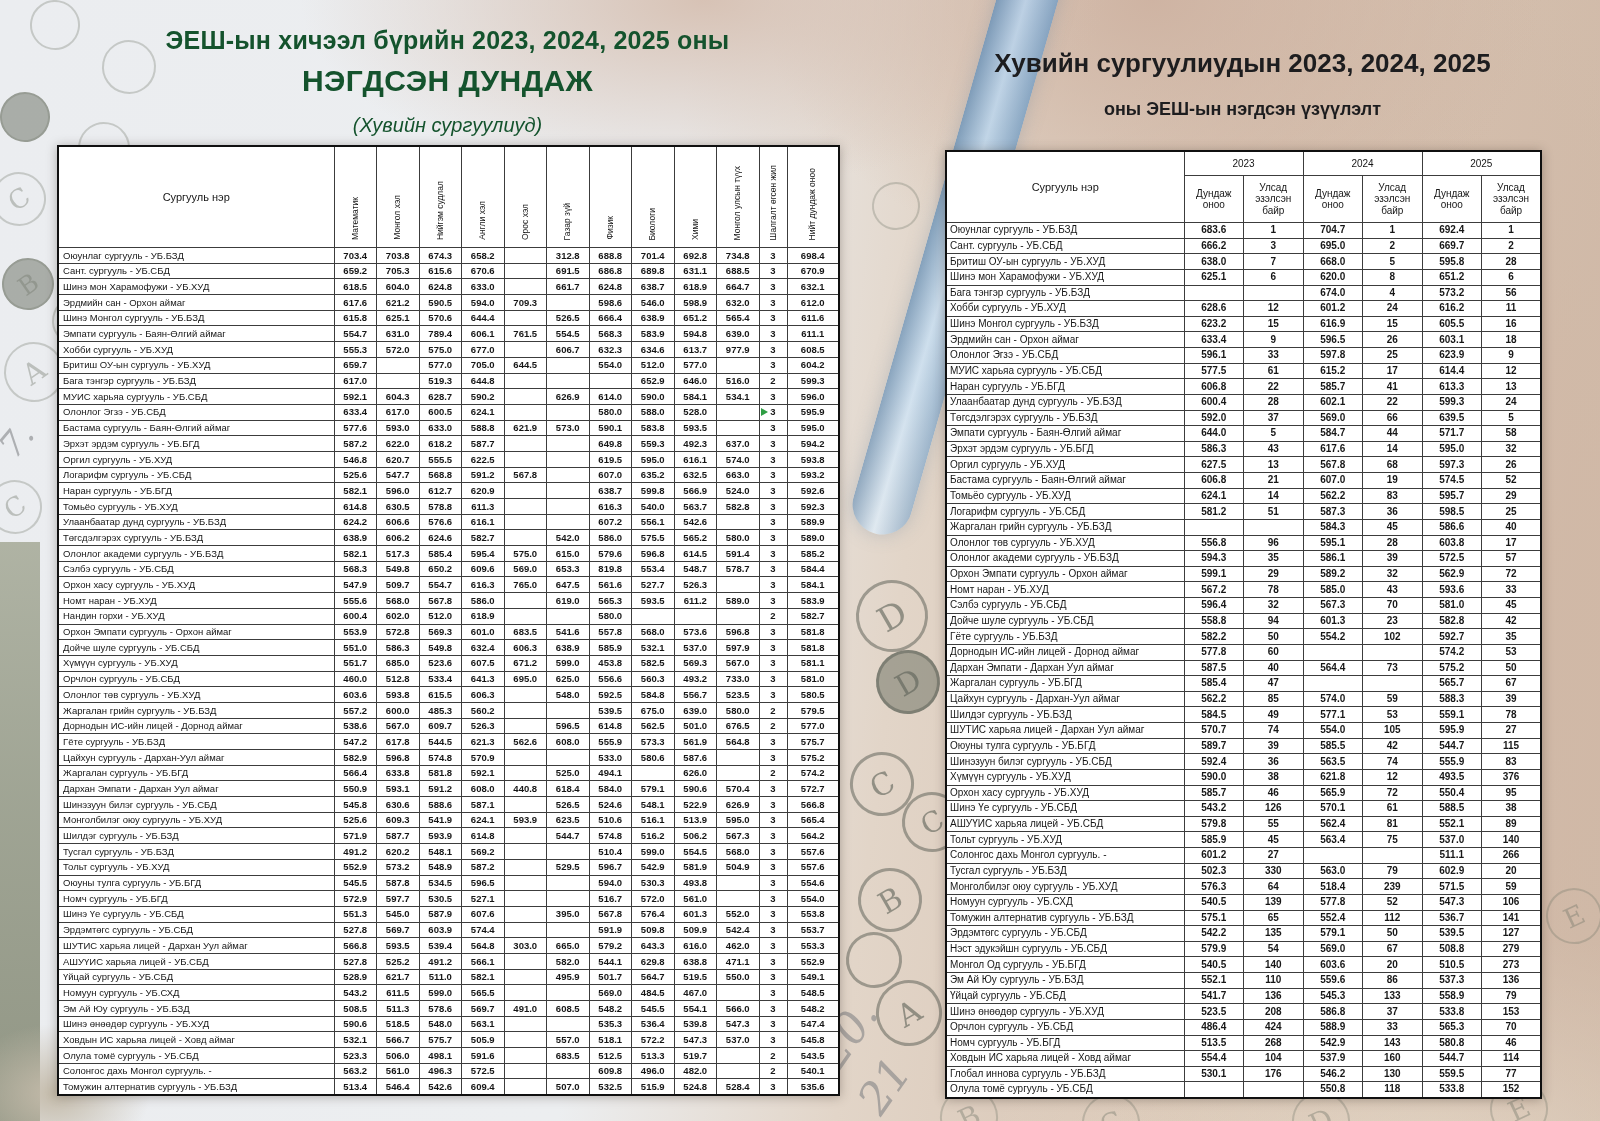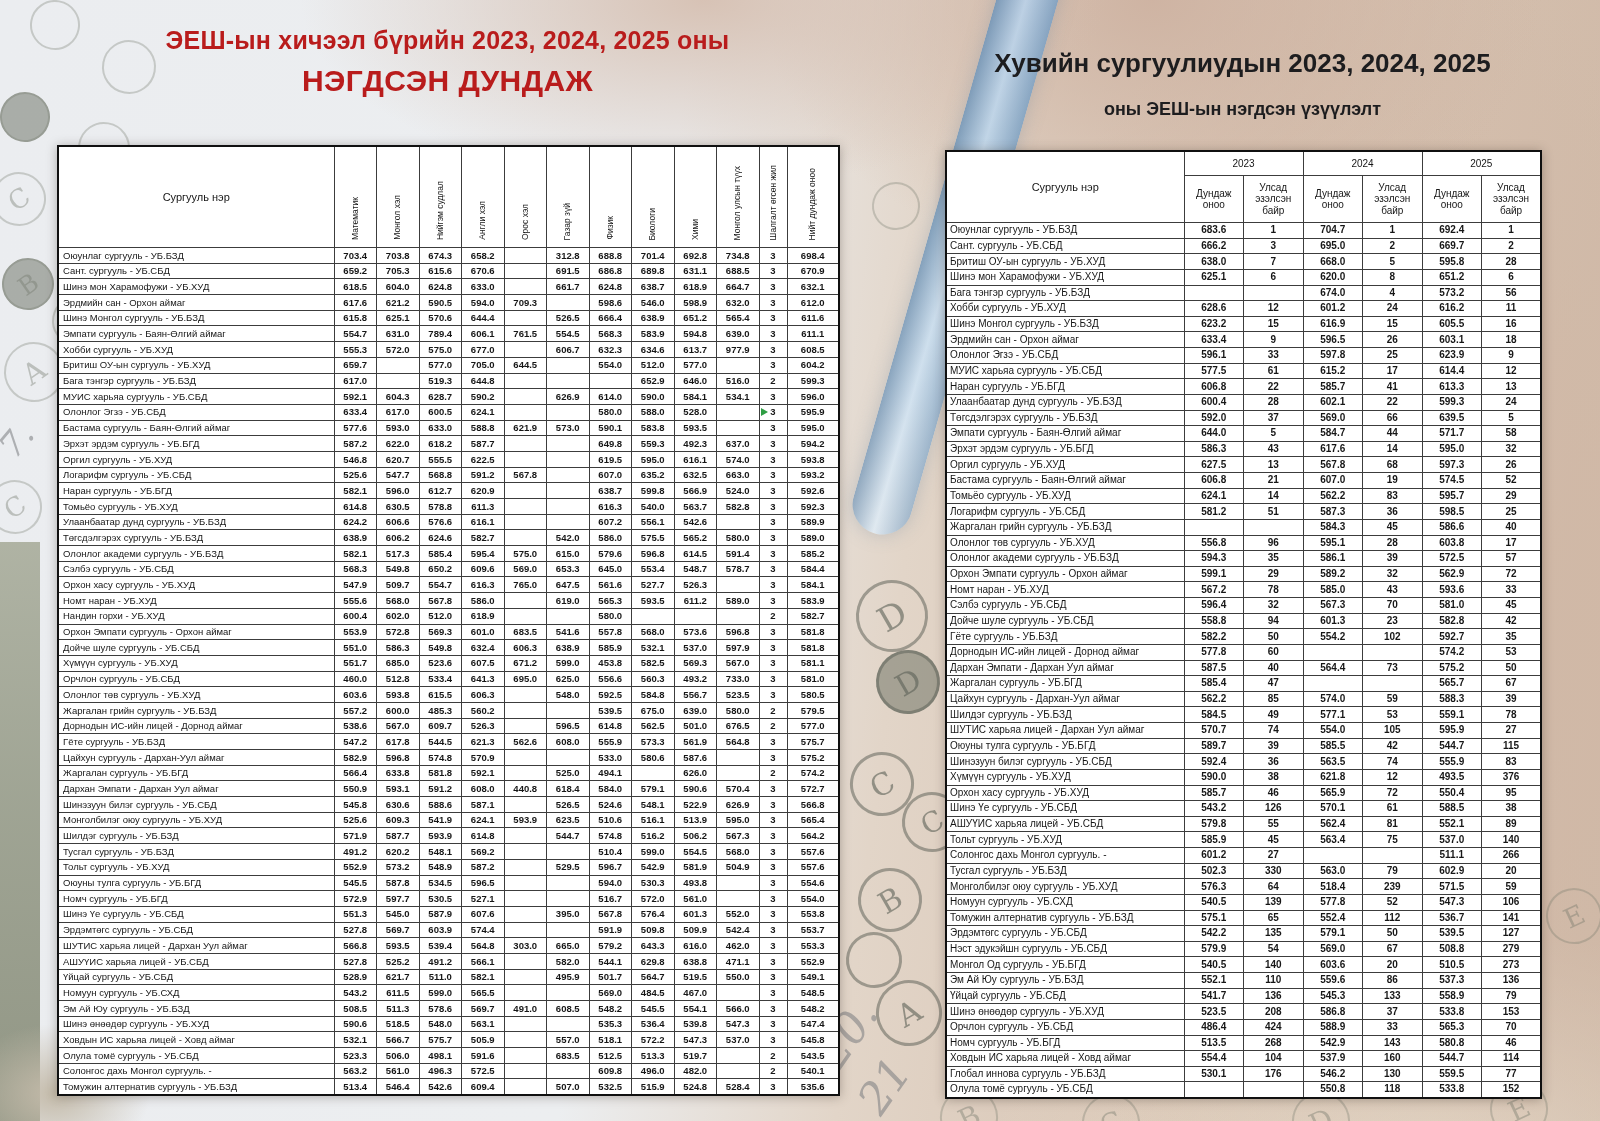--- a/index.html
+++ b/index.html
@@ -26,21 +26,21 @@
       linear-gradient(180deg,#9db9d6 0%,#a9c6de 40%,#bdd4e7 75%,#d3e0ea 100%);
     box-shadow:0 0 18px rgba(120,140,160,.35);}
   .bubble{position:absolute;border-radius:50%;display:flex;align-items:center;justify-content:center;
     font-family:"DejaVu Serif","Liberation Serif",serif;}
   .bubble.light{border:2px solid rgba(110,115,103,.30);color:rgba(110,115,103,.38);}
   .bubble.mid{border:3px solid rgba(92,96,86,.52);color:rgba(92,96,86,.60);}
   .bubble.filled{background:rgba(104,109,95,.50);}
   .handwriting{position:absolute;color:rgba(122,124,128,.55);
     font-family:"DejaVu Serif","Liberation Serif",serif;font-style:italic;}
   
-  .left-titles{position:absolute;left:57px;top:26px;width:781px;text-align:center;color:#b91c1c;z-index:3;}
+  .left-titles{position:absolute;left:57px;top:26px;width:781px;text-align:center;color:#14532d;z-index:3;}
   .left-titles .t1{font-size:25px;font-weight:600;letter-spacing:.2px;}
   .left-titles .t2{font-size:30px;font-weight:800;margin-top:9px;letter-spacing:.4px;}
   .left-titles .t3{font-size:20px;font-weight:500;font-style:italic;margin-top:16px;}
   .right-titles{position:absolute;left:945px;top:48px;width:595px;text-align:center;color:#1d1d1f;z-index:3;}
   .right-titles .t1{font-size:26px;font-weight:600;}
   .right-titles .t2{font-size:18px;font-weight:600;margin-top:20px;}
   .right-titles .t2 b{font-weight:800;}
   
   table{border-collapse:collapse;background:#fff;table-layout:fixed;
     box-shadow:0 1px 10px rgba(60,50,40,.35);}
@@ -152,20 +152,21 @@
       </div>
       <div class="handwriting" style="left: 0px; top: 420px; font-size: 34px; transform: rotate(-50deg);">7.</div>
       <div class="handwriting" style="left: 812px; top: 1008px; font-size: 44px; transform: rotate(-55deg);">20.</div>
       <div class="handwriting" style="left: 856px; top: 1060px; font-size: 44px; transform: rotate(-55deg);">21</div>
     </div>
 </div>
 
 <div class="left-titles">
   <div class="t1">ЭЕШ-ын хичээл бүрийн 2023, 2024, 2025 оны</div>
   <div class="t2">НЭГДСЭН ДУНДАЖ</div>
+  <div class="t3">(Хувийн сургуулиуд)</div>
 </div>
 
 <div class="right-titles">
   <div class="t1">Хувийн сургуулиудын 2023, 2024, 2025</div>
   <div class="t2"><span>оны </span><b>ЭЕШ-ын нэгдсэн үзүүлэлт</b></div>
 </div>
 
 <div class="lt-wrap">
   <table class="lt">
     <colgroup>
@@ -502,21 +503,21 @@
           <td>585.2</td>
         </tr>
         <tr>
           <td class="name-cell">Сэлбэ сургууль - УБ.СБД</td>
           <td>568.3</td>
           <td>549.8</td>
           <td>650.2</td>
           <td>609.6</td>
           <td>569.0</td>
           <td>653.3</td>
-          <td>645.0</td>
+          <td>819.8</td>
           <td>553.4</td>
           <td>548.7</td>
           <td>578.7</td>
           <td>3</td>
           <td>584.4</td>
         </tr>
         <tr>
           <td class="name-cell">Орхон хасу сургууль - УБ.ХУД</td>
           <td>547.9</td>
           <td>509.7</td>

